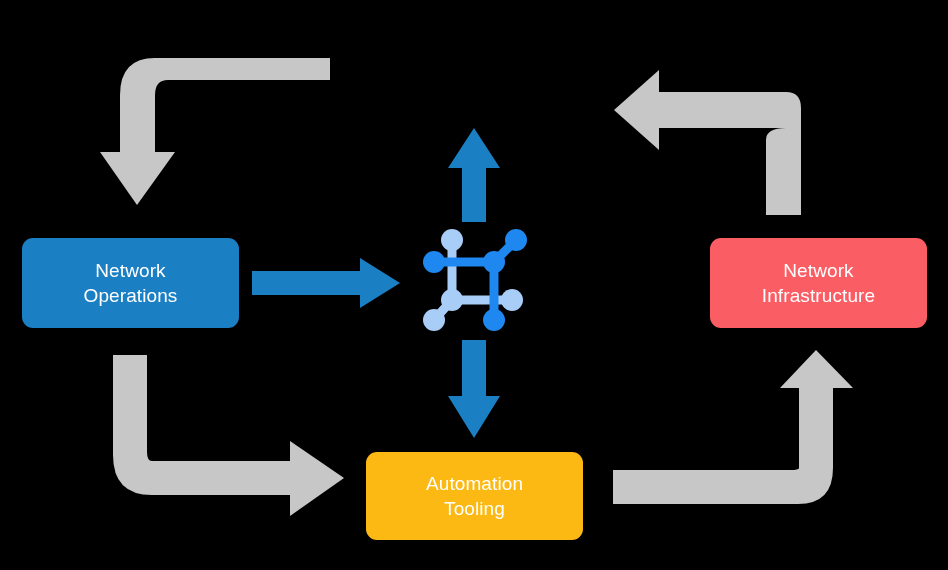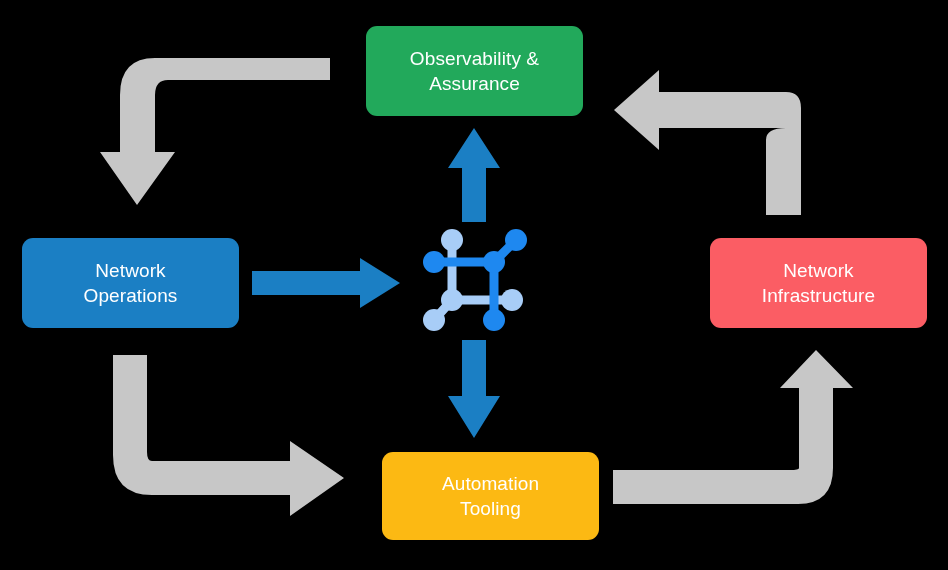--- a/index.html
+++ b/index.html
@@ -54,21 +54,20 @@
     left: 22px; top: 238px; width: 217px; height: 90px;
     background: #1b7fc4;
   }
   #node-network-infrastructure {
     left: 710px; top: 238px; width: 217px; height: 90px;
     background: #fb5d64;
   }
   #node-automation-tooling {
     left: 366px; top: 452px; width: 217px; height: 88px;
     background: #fcb913;
-    margin-left: 16px;
   }
   #center-network-icon {
     position: absolute;
     left: 420px;
     top: 222px;
     width: 112px;
     height: 112px;
   }
 </style>
 </head>
@@ -181,24 +180,20 @@
     </g>
 
     <g fill="#1e88f0">
       <circle cx="14" cy="40" r="11"></circle>
       <circle cx="74" cy="40" r="11"></circle>
       <circle cx="96" cy="18" r="11"></circle>
       <circle cx="74" cy="98" r="11"></circle>
     </g>
   </svg>
 
-  <div id="node-observability" class="node-box" style="background: rgb(34, 169, 91);">
-    <span class="node-label">Observability &amp;
-Assurance</span>
-  </div>
 
   <div id="node-network-operations" class="node-box" style="background: rgb(27, 127, 196);">
     <span class="node-label">Network
 Operations</span>
   </div>
 
   <div id="node-network-infrastructure" class="node-box" style="background: rgb(251, 93, 100);">
     <span class="node-label">Network
 Infrastructure</span>
   </div>

